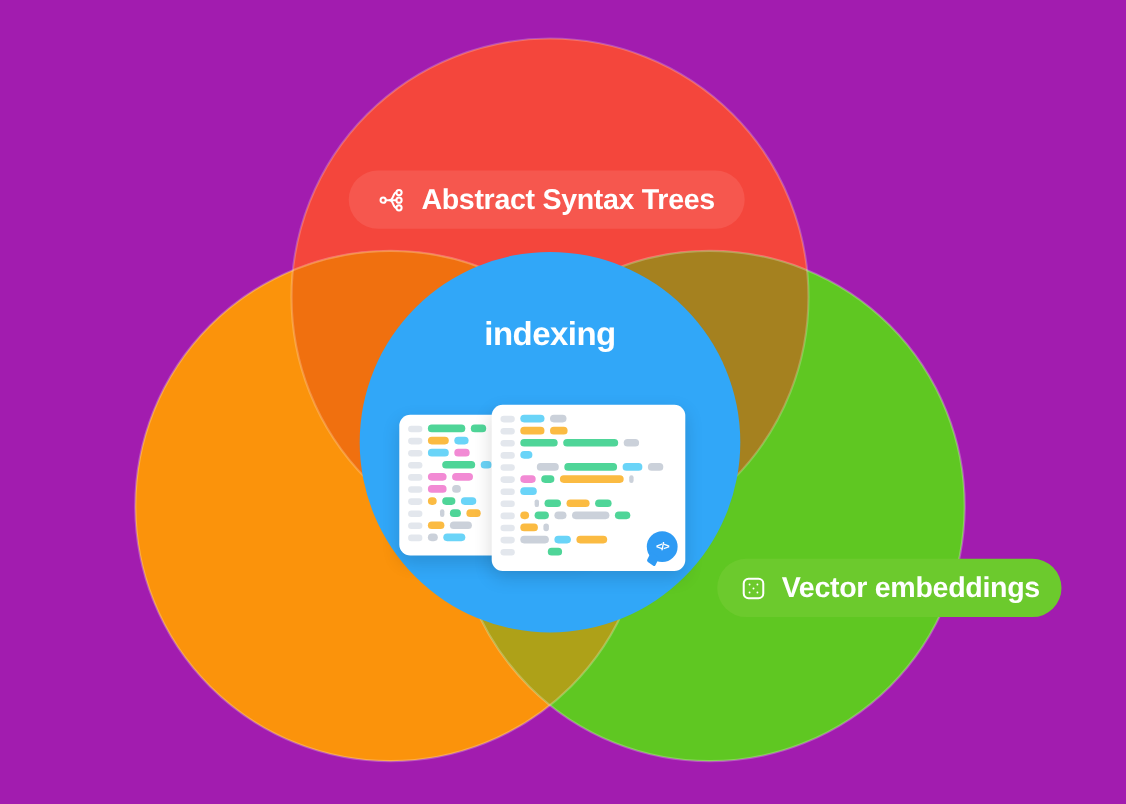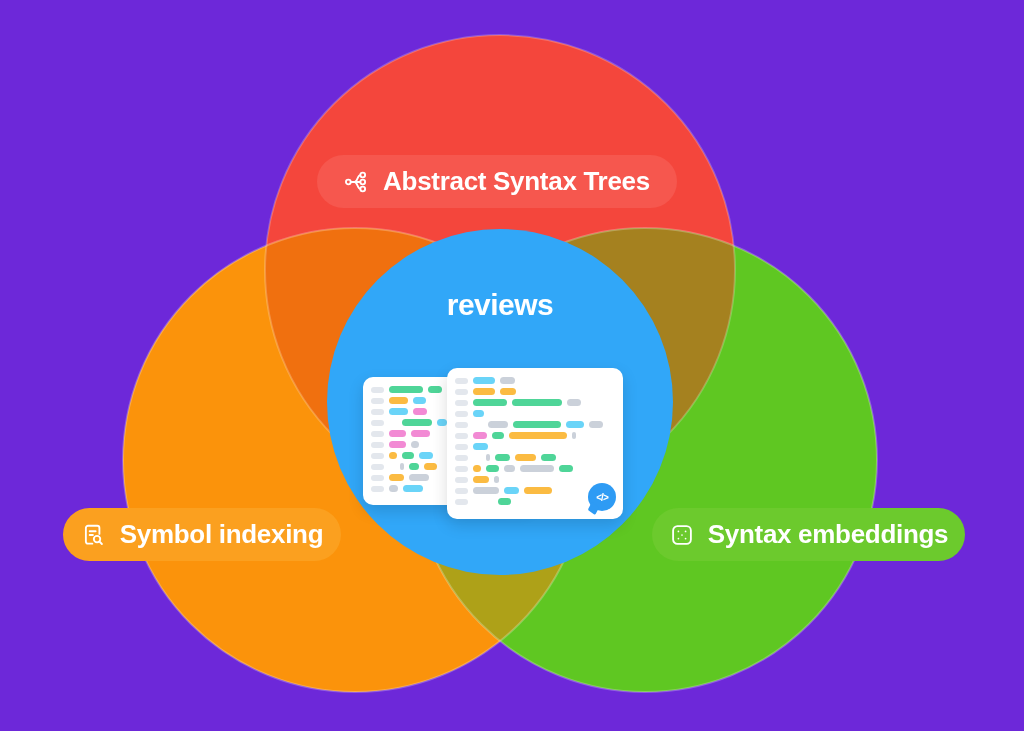--- a/index.html
+++ b/index.html
@@ -48,21 +48,21 @@
   }
   .badge-tail {
     position:absolute; left:1px; bottom:-2px; width:9px; height:9px;
     border-radius:1.5px; transform:rotate(35deg) skew(8deg); z-index:-1;
   }
   .badge-glyph { position:relative; z-index:1; }
 </style>
 </head>
 <body>
 
-<div class="stage" style="background: #6d28d9;">
+<div class="stage" style="background: #a21caf;">
 
   <svg class="venn-svg" width="1024" height="731" viewBox="0 0 1024 731">
     <defs>
       <clipPath id="clipRed">
           <circle cx="500" cy="270" r="235"></circle>
         </clipPath>
       <clipPath id="clipOrange">
           <circle cx="355" cy="460" r="232"></circle>
         </clipPath>
     </defs>
@@ -85,45 +85,35 @@
       <path d="M9.8 12 C12.4 12 12.4 5.6 15 5.6"></path>
       <path d="M9.8 12 H15"></path>
       <path d="M9.8 12 C12.4 12 12.4 18.4 15 18.4"></path>
       <circle cx="17.3" cy="5.6" r="2.2"></circle>
       <circle cx="17.3" cy="12" r="2.2"></circle>
       <circle cx="17.3" cy="18.4" r="2.2"></circle>
     </svg>
     <span>Abstract Syntax Trees</span>
   </div>
 
-  <div class="pill pill-symbol" style="background: rgb(251, 160, 31);">
-    <svg width="26" height="26" viewBox="0 0 24 24" fill="none" stroke="#fff" stroke-width="1.7" stroke-linecap="round" stroke-linejoin="round">
-      <path d="M17 11 V5.5 A2 2 0 0 0 15 3.5 H6.5 A2 2 0 0 0 4.5 5.5 V18 A2 2 0 0 0 6.5 20 H10.5"></path>
-      <path d="M8 8.5 H13.5"></path>
-      <path d="M8 12 H11"></path>
-      <circle cx="14.8" cy="15.8" r="3"></circle>
-      <path d="M17 18 L19.3 20.3"></path>
-    </svg>
-    <span>Symbol indexing</span>
-  </div>
 
   <div class="pill pill-vector" style="background: rgb(108, 202, 45);">
     <svg width="26" height="26" viewBox="0 0 24 24" fill="none" stroke="#fff" stroke-width="1.7" stroke-linecap="round" stroke-linejoin="round">
       <rect x="3.8" y="3.8" width="16.4" height="16.4" rx="4"></rect>
       <circle cx="8.7" cy="8.7" r="0.8" fill="#fff" stroke="none"></circle>
       <circle cx="15.3" cy="8.7" r="0.8" fill="#fff" stroke="none"></circle>
       <circle cx="12" cy="12" r="0.8" fill="#fff" stroke="none"></circle>
       <circle cx="8.7" cy="15.3" r="0.8" fill="#fff" stroke="none"></circle>
       <circle cx="15.3" cy="15.3" r="0.8" fill="#fff" stroke="none"></circle>
     </svg>
-    <span>Syntax embeddings</span>
+    <span>Vector embeddings</span>
   </div>
 
   <div class="center-label">
-    <div>reviews</div>
+    <div>indexing</div>
   </div>
 
   <div class="card card-back">
       <div class="code-row">
         <span class="line-num"></span>
         <span class="bar" style="width: 34px; background: rgb(79, 213, 152);"></span>
         <span class="bar" style="width: 14px; background: rgb(79, 213, 152);"></span>
       </div>
       <div class="code-row">
         <span class="line-num"></span>

